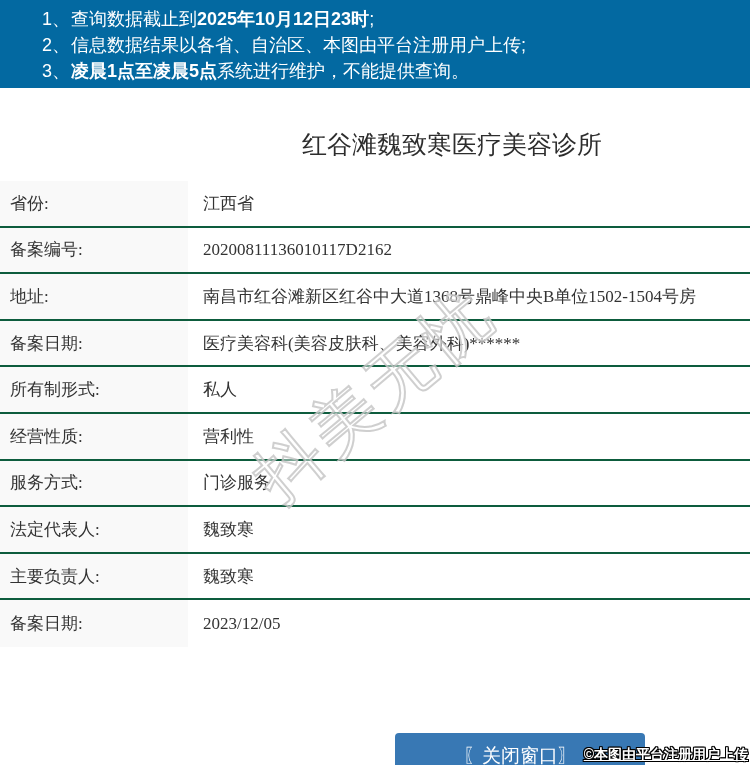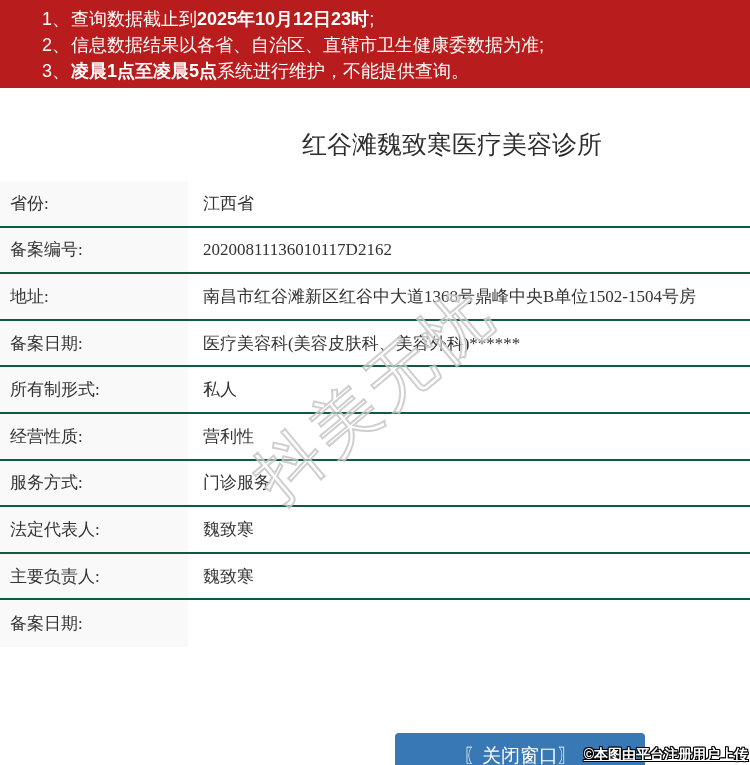--- a/index.html
+++ b/index.html
@@ -12,21 +12,21 @@
     font-family: "Liberation Sans", sans-serif;
     color: #333333;
   }
 
   
   .notice {
     position: absolute;
     top: 0; left: 0;
     width: 750px;
     height: 88px;
-    background: #b91c1c;
+    background: #0369a1;
     color: #ffffff;
     padding: 6px 0 0 42px;
     font-size: 18px;
   }
   .notice-line {
     line-height: 26px;
     white-space: nowrap;
   }
   .notice-line .num { margin-right: 1px; }
   .notice-line b { font-weight: bold; }
@@ -126,21 +126,21 @@
       0 -1px 0 #000, 0 1px 0 #000,
       -1px 0 0 #000, 1px 0 0 #000;
     text-decoration: underline;
   }
 </style>
 </head>
 <body>
 
 <div class="notice">
   <div class="notice-line"><span class="num">1、</span><span>查询数据截止到</span><b>2025年10月12日23时</b><span>;</span></div>
-  <div class="notice-line"><span class="num">2、</span><span>信息数据结果以各省、自治区、直辖市卫生健康委数据为准;</span><b></b><span></span></div>
+  <div class="notice-line"><span class="num">2、</span><span>信息数据结果以各省、自治区、本图由平台注册用户上传;</span><b></b><span></span></div>
   <div class="notice-line"><span class="num">3、</span><span></span><b>凌晨1点至凌晨5点</b><span>系统进行维护，不能提供查询。</span></div>
 </div>
 
 <h1 class="title">红谷滩魏致寒医疗美容诊所</h1>
 
 <div class="info-table">
   <div class="row">
     <div class="label-cell">省份:</div>
     <div class="value-cell">江西省</div>
   </div>
@@ -171,20 +171,21 @@
   <div class="row">
     <div class="label-cell">法定代表人:</div>
     <div class="value-cell">魏致寒</div>
   </div>
   <div class="row">
     <div class="label-cell">主要负责人:</div>
     <div class="value-cell">魏致寒</div>
   </div>
   <div class="row">
     <div class="label-cell">备案日期:</div>
+    <div class="value-cell">2023/12/05</div>
   </div>
 </div>
 
 <div class="watermark">抖美无忧</div>
 
 <button class="close-btn">〖关闭窗口〗</button>
 
 <div class="copyright">©本图由平台注册用户上传</div>
 
 </body></html>

